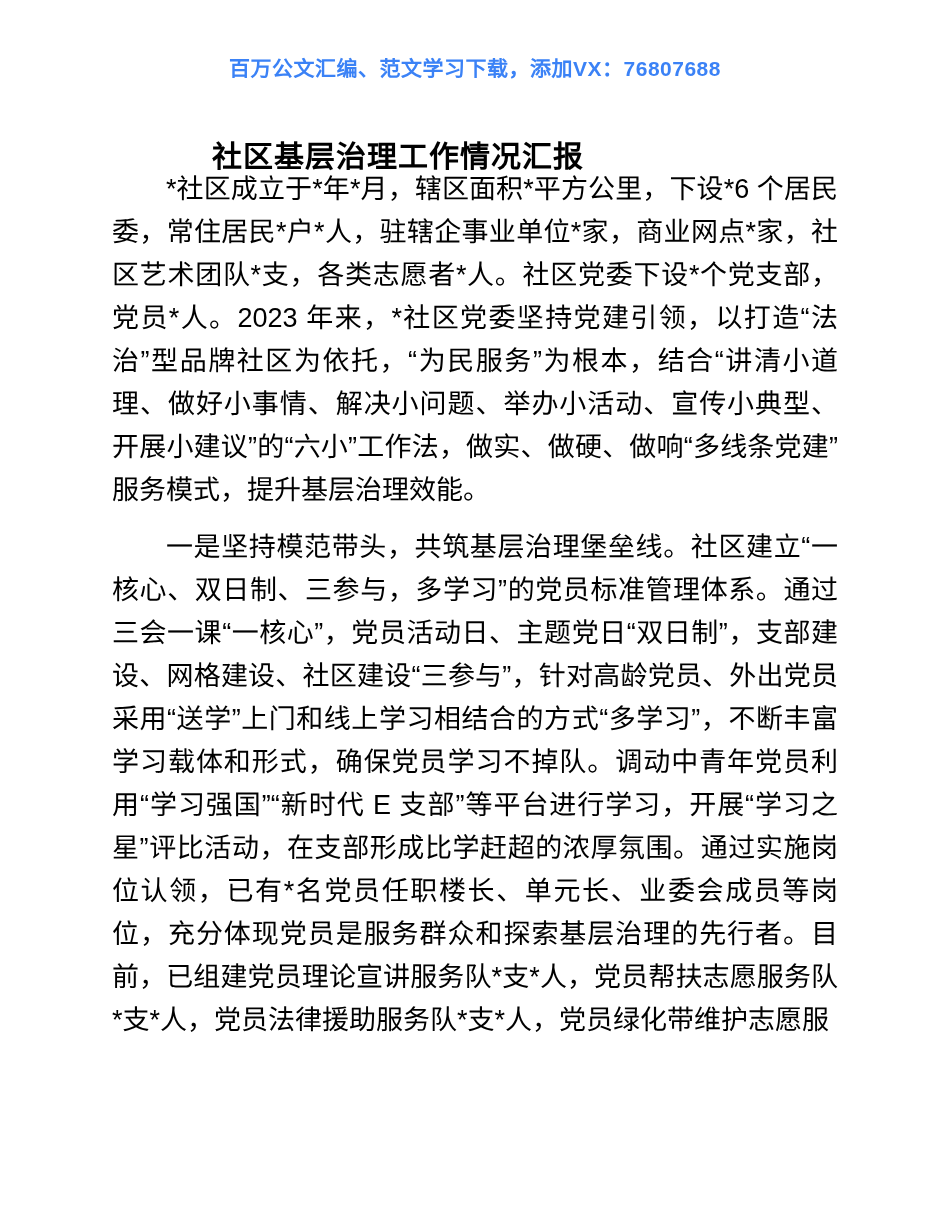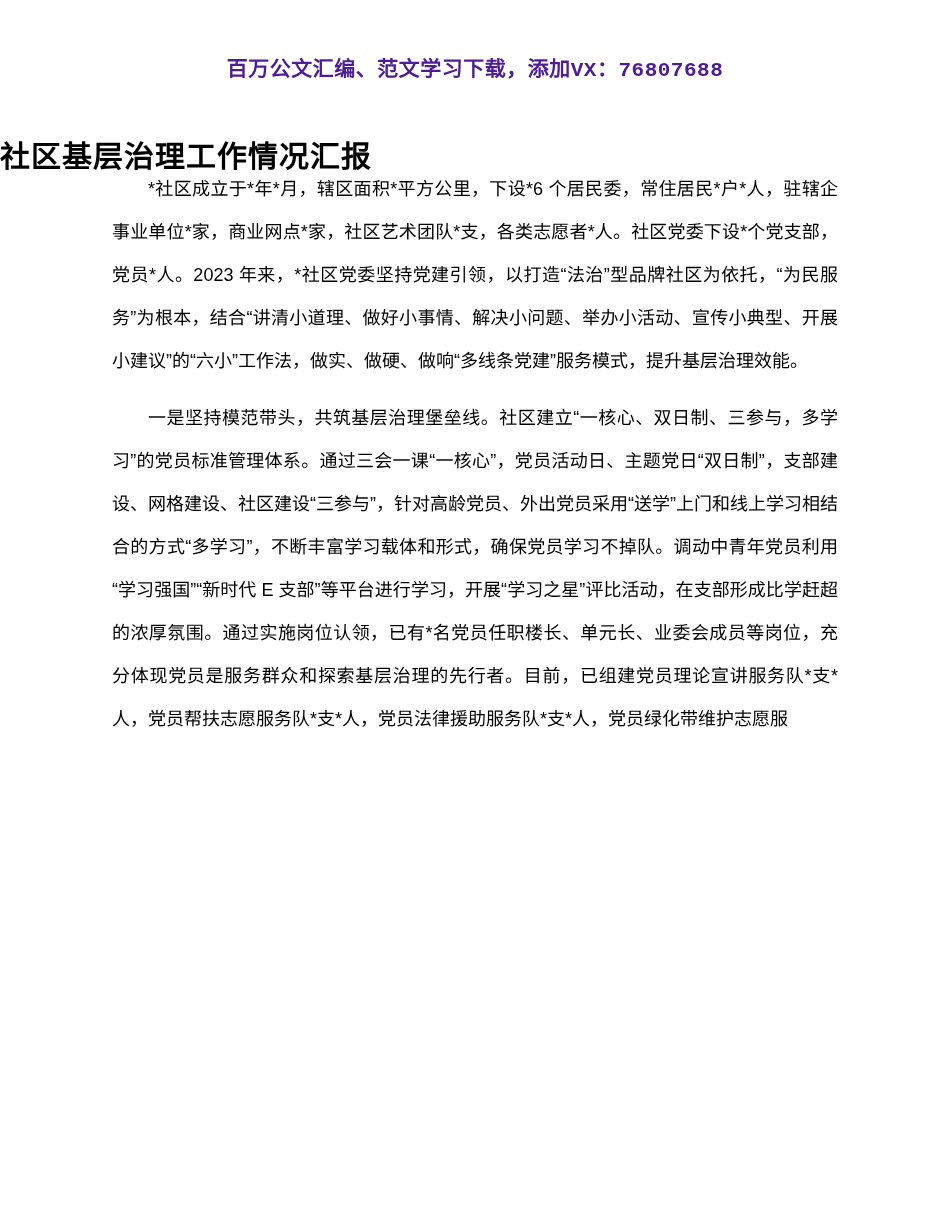--- a/index.html
+++ b/index.html
@@ -21,45 +21,45 @@
     box-sizing: border-box;
     padding: 0;
     background: #ffffff;
   }
   .watermark {
     position: absolute;
     top: 52px;
     left: 0;
     width: 950px;
     text-align: center;
-    color: #4c1d95;
+    color: #3b82f6;
     font-size: 21px;
     font-weight: bold;
     letter-spacing: 0.5px;
-    font-family: Liberation Mono, monospace;
+    font-family: Liberation Sans, sans-serif;
   }
   .doc-title {
     position: absolute;
     top: 112px;
     left: 0;
     width: 796px;
-    text-align: left;
+    text-align: center;
     font-size: 30px;
     font-weight: bold;
     letter-spacing: 1px;
     font-family: "Liberation Sans", "DejaVu Sans", sans-serif;
   }
   .body-text {
     position: absolute;
     top: 168px;
     left: 112px;
     width: 726px;
   }
   .para {
-    font-size: 18px;
+    font-size: 27px;
     line-height: 43px;
     text-align: justify;
     text-justify: inter-ideograph;
     text-indent: 2em;
     margin: 0 0 14px 0;
     font-family: "Liberation Sans", "DejaVu Sans", sans-serif;
   }
   .para:last-child {
     margin-bottom: 16px;
   }

